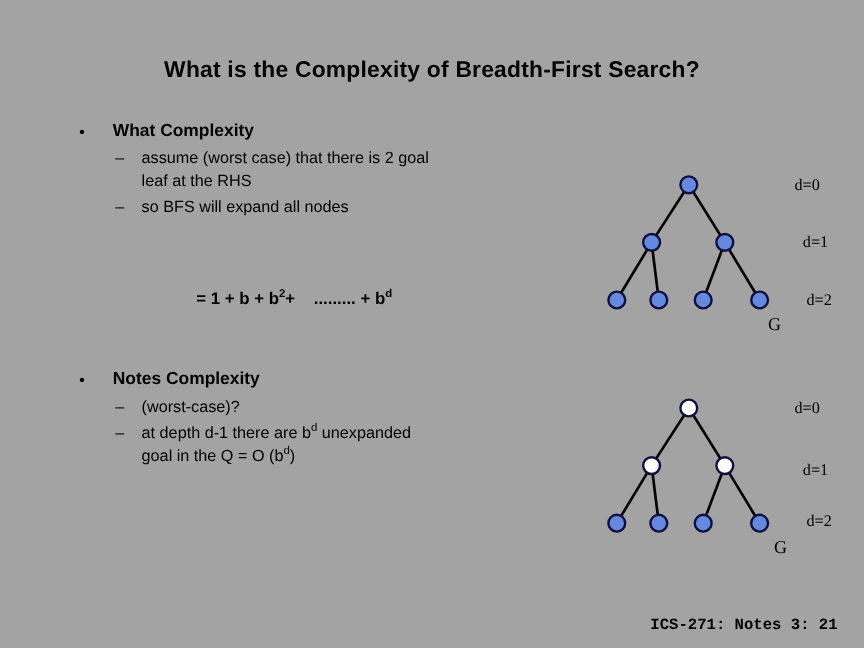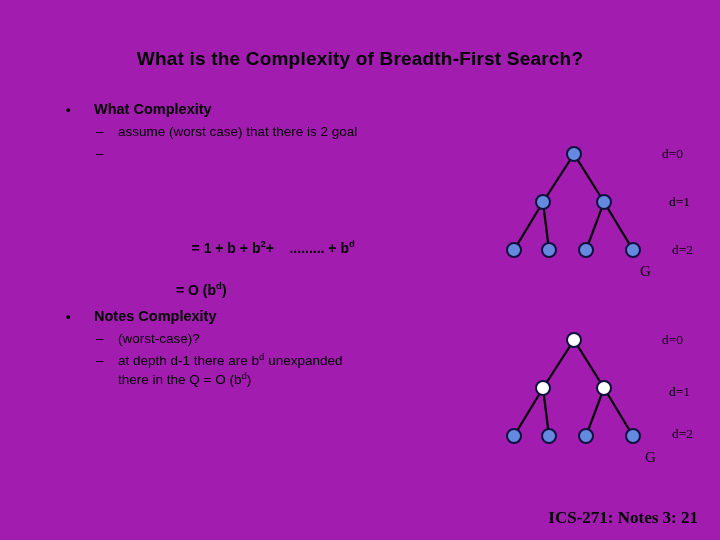--- a/index.html
+++ b/index.html
@@ -12,21 +12,21 @@
     height: 540px;
     position: relative;
     overflow: hidden;
     font-family: "Liberation Sans", sans-serif;
     color: #000000;
   }
 
   .slide {
     position: absolute;
     inset: 0;
-    background: #a21caf;
+    background: #a3a3a3;
   }
 
   
   .slide-title {
     position: absolute;
     left: 0;
     top: 48px;
     width: 720px;
     text-align: center;
     font-size: 19px;
@@ -80,21 +80,20 @@
 
   
   .formula {
     position: absolute;
     left: 148px;
     top: 217px;
     font-size: 14px;
     font-weight: bold;
     line-height: 21px;
     white-space: pre;
-    margin-left: 28px;
   }
   .formula .line2 { display: block; }
   sup.sp {
     font-size: 9.5px;
     vertical-align: super;
     line-height: 0;
   }
 
   
   .tree {
@@ -120,22 +119,22 @@
     font-family: "Liberation Serif", serif;
     font-size: 15px;
     color: #000000;
   }
 
   
   .footer {
     position: absolute;
     right: 22px;
     bottom: 12px;
-    font-family: Liberation Serif, serif;
-    font-size: 17px;
+    font-family: Liberation Mono, monospace;
+    font-size: 13px;
     font-weight: bold;
     color: #000000;
   }
 </style>
 </head>
 <body>
 
 <div class="slide">
 
   <div class="slide-title">What is the Complexity of Breadth-First Search?</div>
@@ -143,49 +142,50 @@
   <div class="body-block" id="time-block">
 
     <div class="bullet-l1">
       <span class="dot">•</span>
       <span>What Complexity</span>
     </div>
 
     <div class="bullet-l2">
       <span class="dash">–</span>
       <span>assume (worst case) that there is 2 goal</span>
-    </div>
-
-    <div class="bullet-l2">
-      <span class="dash">–</span>
+      <span class="cont">leaf at the RHS</span>
+    </div>
+
+    <div class="bullet-l2">
+      <span class="dash">–</span>
+      <span>so BFS will expand all nodes</span>
     </div>
 
   </div>
 
   <div class="formula">
     <span><span>= 1 + b + b</span><sup class="sp">2</sup><span>+    ......... + b</span><sup class="sp">d</sup></span>
-    <span class="line2"><span>= O (b</span><sup class="sp">d</sup><span>)</span></span>
   </div>
 
   <div class="body-block" id="space-block">
 
     <div class="bullet-l1">
       <span class="dot">•</span>
       <span>Notes Complexity</span>
     </div>
 
     <div class="bullet-l2">
       <span class="dash">–</span>
       <span class="cont">(worst-case)?</span>
     </div>
 
     <div class="bullet-l2">
       <span class="dash">–</span>
       <span><span>at depth d-1  there are b</span><sup class="sp">d</sup><span> unexpanded</span></span>
-      <span class="cont"><span>there in the Q  = O (b</span><sup class="sp">d</sup><span>)</span></span>
+      <span class="cont"><span>goal in the Q  = O (b</span><sup class="sp">d</sup><span>)</span></span>
     </div>
 
   </div>
 
   <div class="tree" id="tree-time">
     <svg width="250" height="160" viewBox="0 0 250 160">
 
       <g stroke="#000000" stroke-width="2.2" fill="none">
         <line x1="88" y1="19" x2="57" y2="67"></line>
         <line x1="88" y1="19" x2="118" y2="67"></line>

